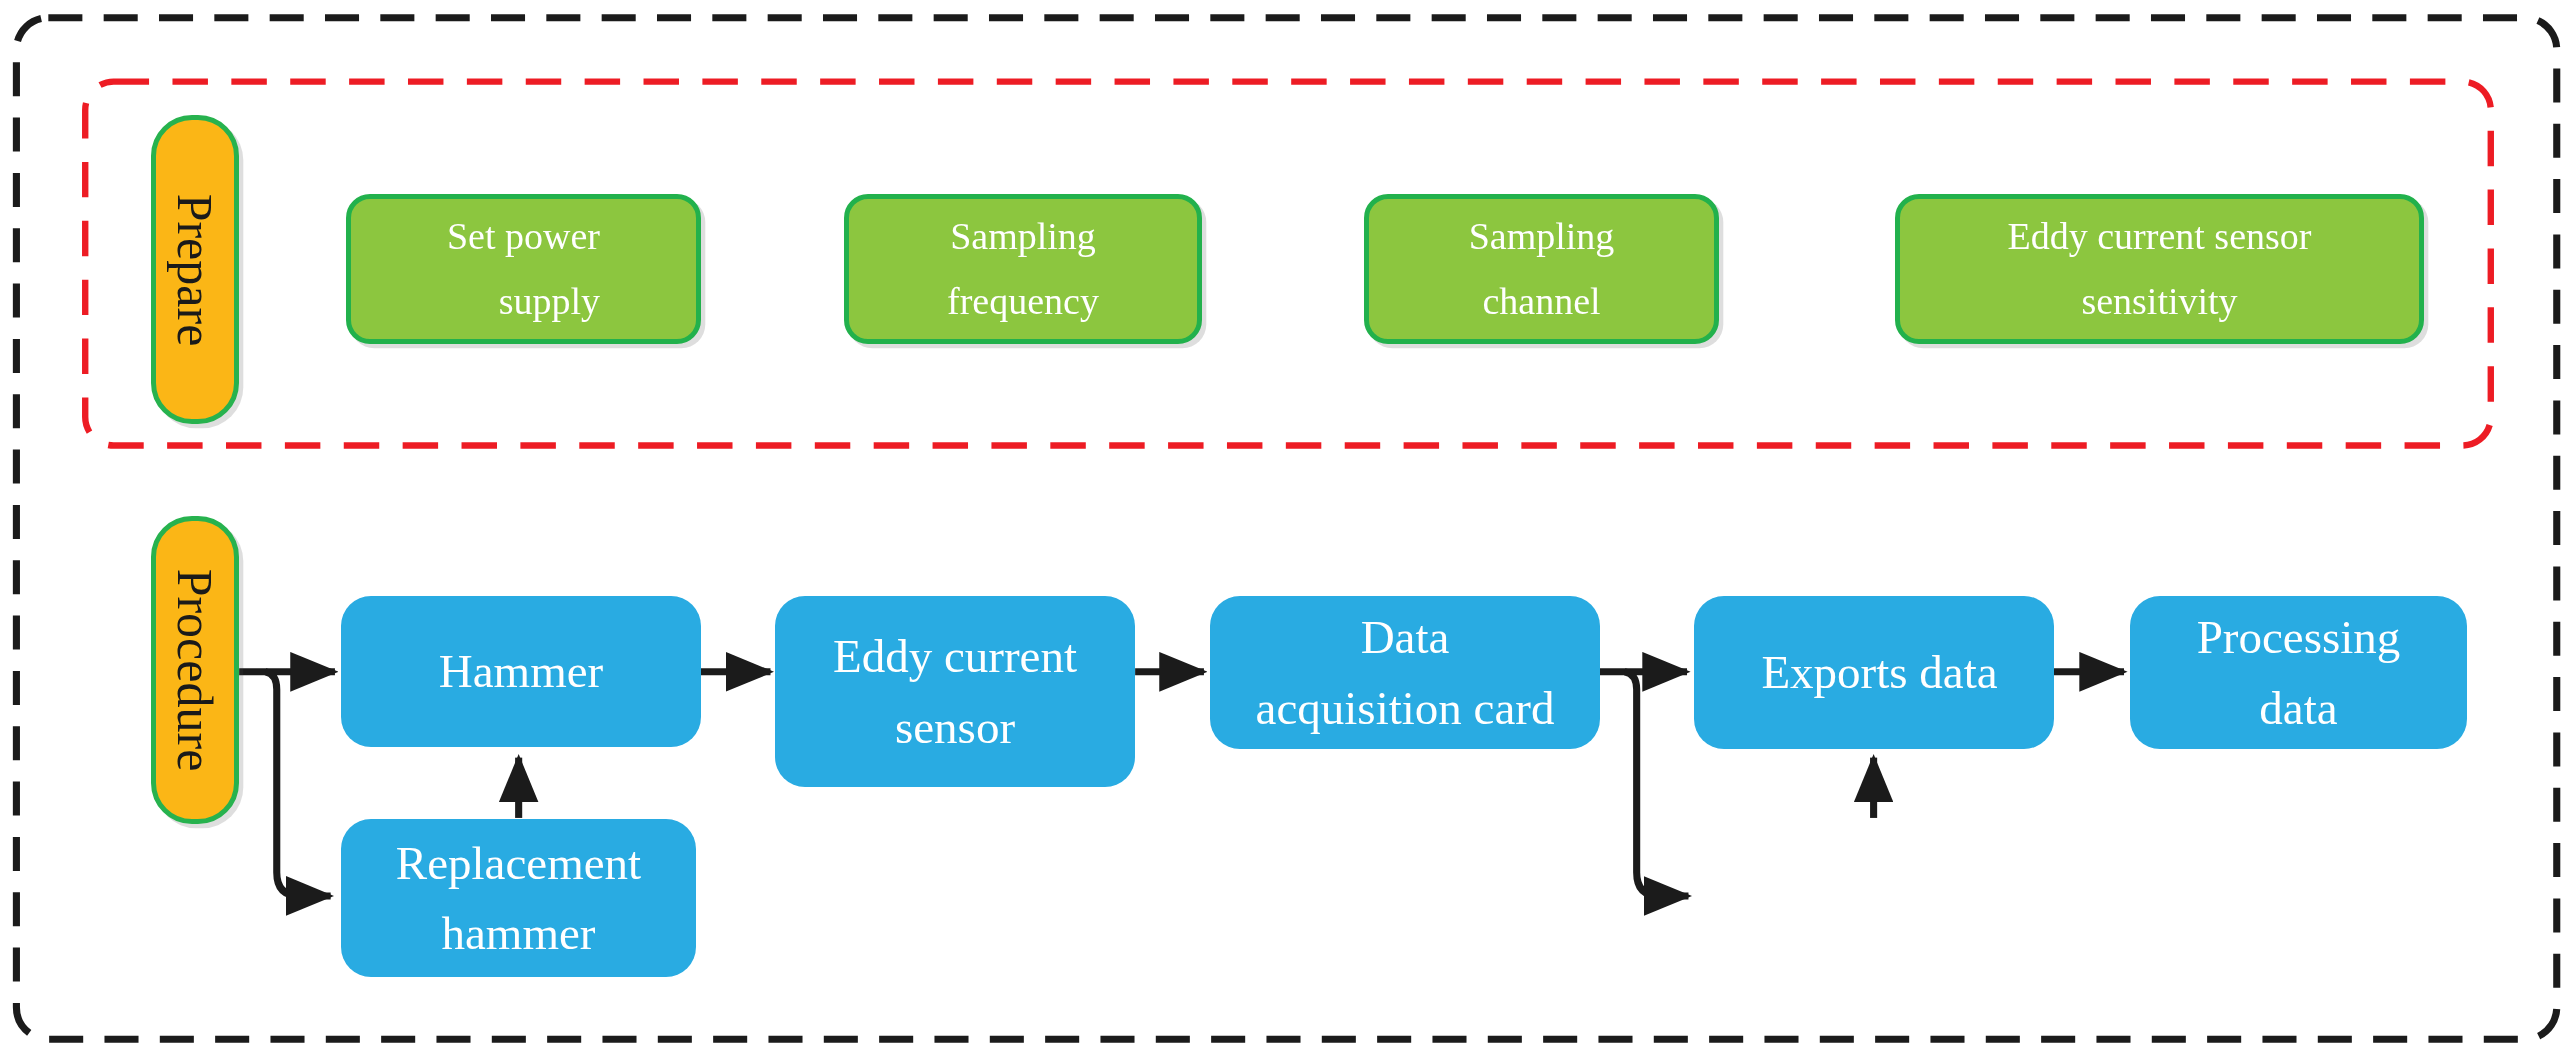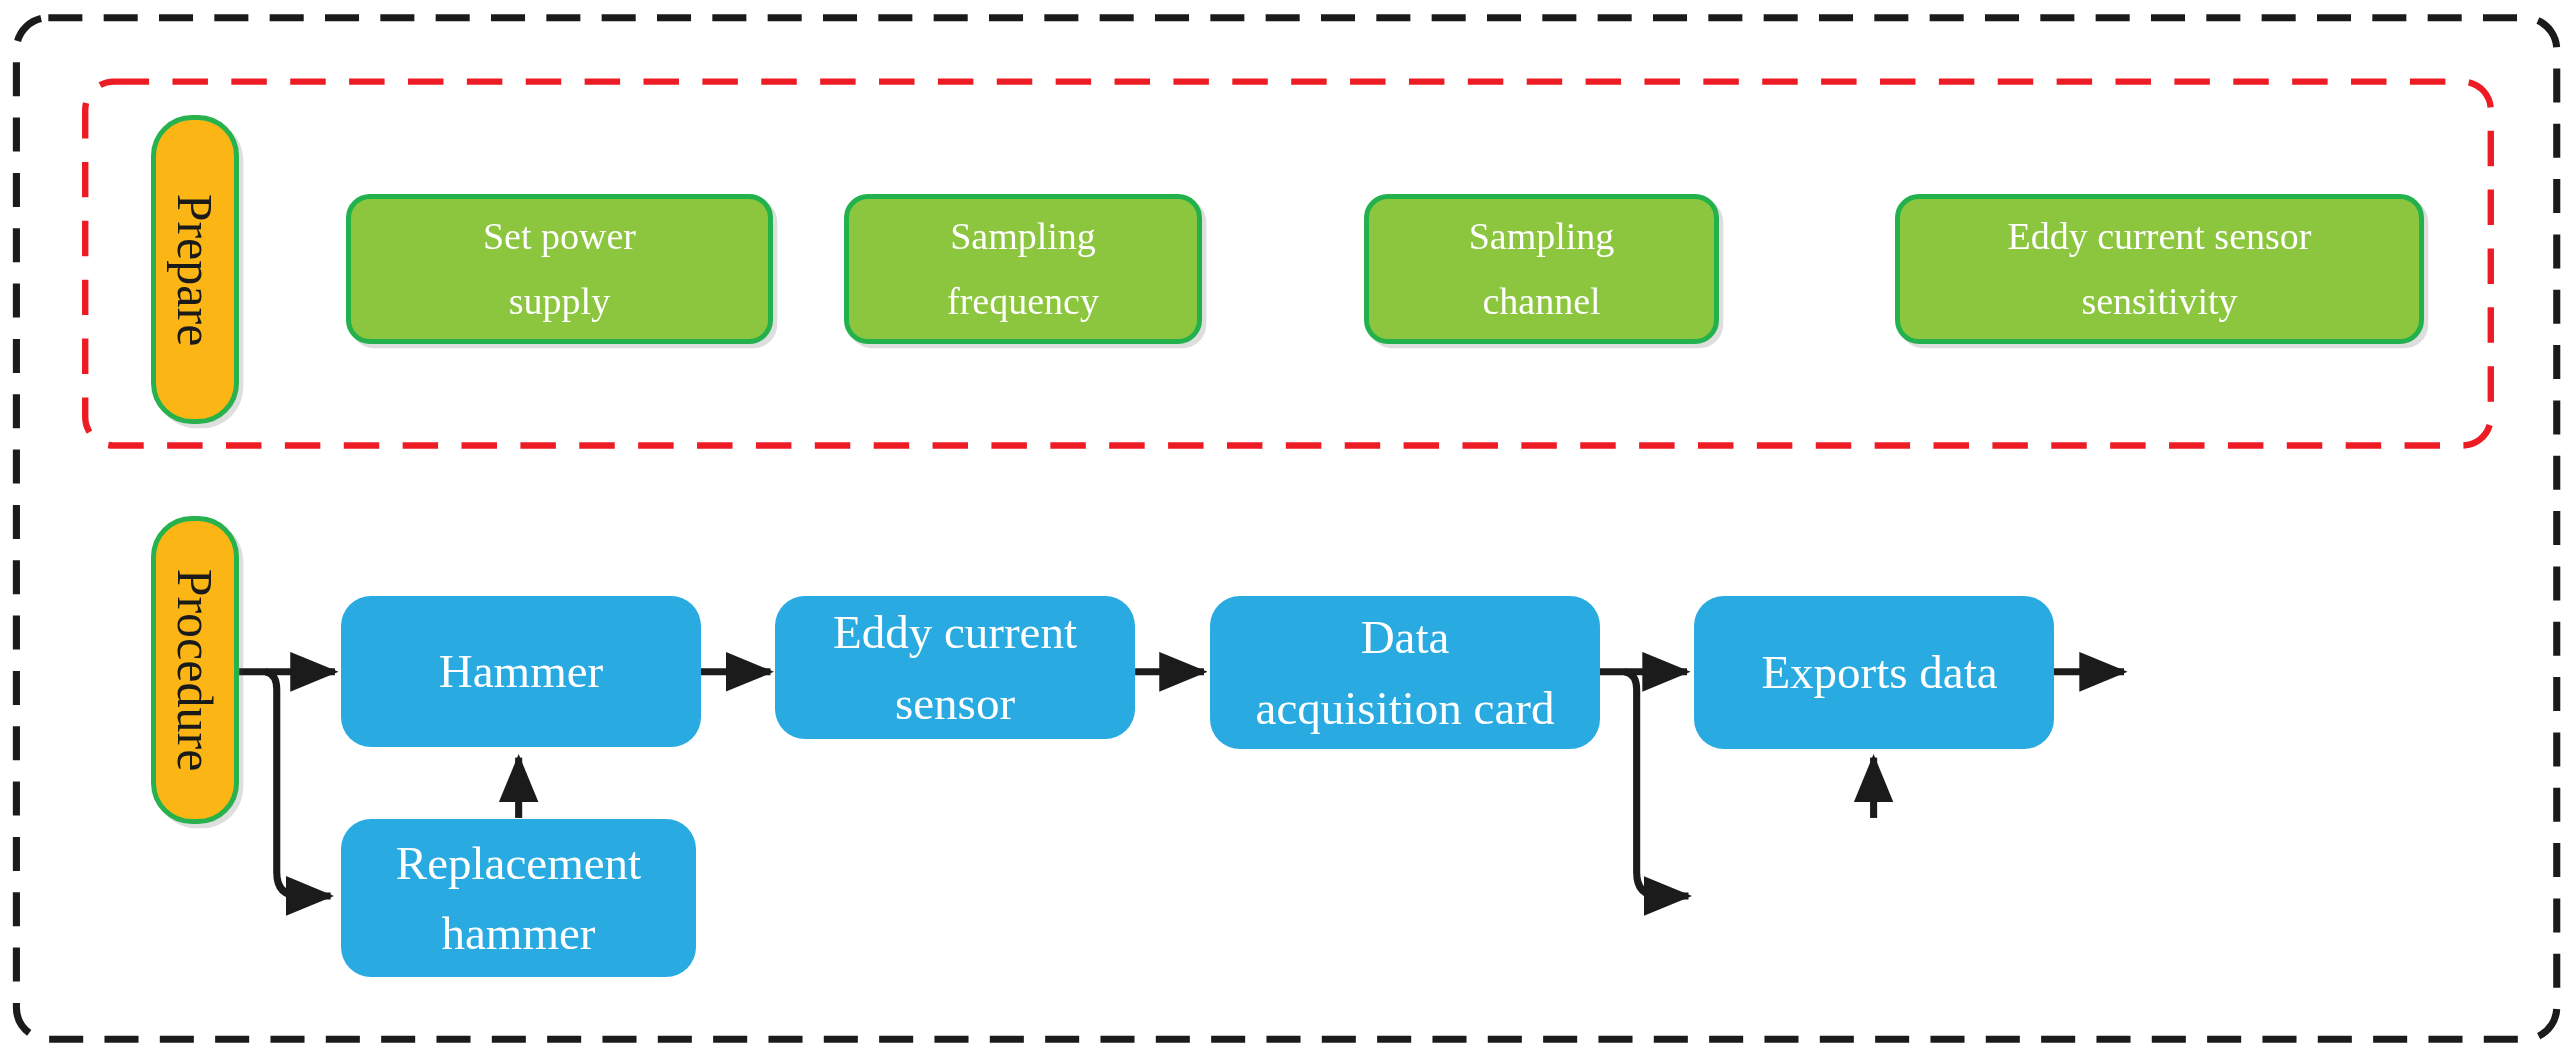--- a/index.html
+++ b/index.html
@@ -57,21 +57,21 @@
       <path d="M2290,947 Q2307,950 2307,972 V1230 Q2307,1263 2339,1263 H2380" marker-end="url(#ah)"></path>
       <path d="M2641,1153 V1068" marker-end="url(#ah)"></path>
       <path d="M2895,947 H2994" marker-end="url(#ah)"></path>
     </g>
   </svg>
 
   <div class="tag" style="left:151px;top:115px;width:88px;height:309px;">
     <span class="v">Prepare</span>
   </div>
 
-  <div class="node green" style="left:346px;top:194px;width:427px;height:150px;">
+  <div class="node green" style="left:346px;top:194px;width:355px;height:150px;text-align:right;">
     <span class="label">Set power
 supply</span>
   </div>
   <div class="node green" style="left:844px;top:194px;width:358px;height:150px;">
     <span class="label">Sampling
 frequency</span>
   </div>
   <div class="node green" style="left:1364px;top:194px;width:355px;height:150px;">
     <span class="label">Sampling
 channel</span>
@@ -81,30 +81,34 @@
 sensitivity</span>
   </div>
 
   <div class="tag" style="left:151px;top:516px;width:88px;height:308px;">
     <span class="v">Procedure</span>
   </div>
 
   <div class="node blue" style="left:341px;top:596px;width:360px;height:151px;">
     <span class="label">Hammer</span>
   </div>
-  <div class="node blue" style="left:775px;top:596px;width:360px;height:143px;">
+  <div class="node blue" style="left:775px;top:596px;width:360px;height:191px;">
     <span class="label">Eddy current
 sensor</span>
   </div>
   <div class="node blue" style="left:1210px;top:596px;width:390px;height:153px;">
     <span class="label">Data
 acquisition card</span>
   </div>
   <div class="node blue" style="left:1694px;top:596px;width:360px;height:153px;padding-left:11px;">
     <span class="label">Exports data</span>
+  </div>
+  <div class="node blue" style="left:2130px;top:596px;width:337px;height:153px;">
+    <span class="label">Processing
+data</span>
   </div>
 
   <div class="node blue" style="left:341px;top:819px;width:355px;height:158px;">
     <span class="label">Replacement
 hammer</span>
   </div>
 
 </div>
 
 

